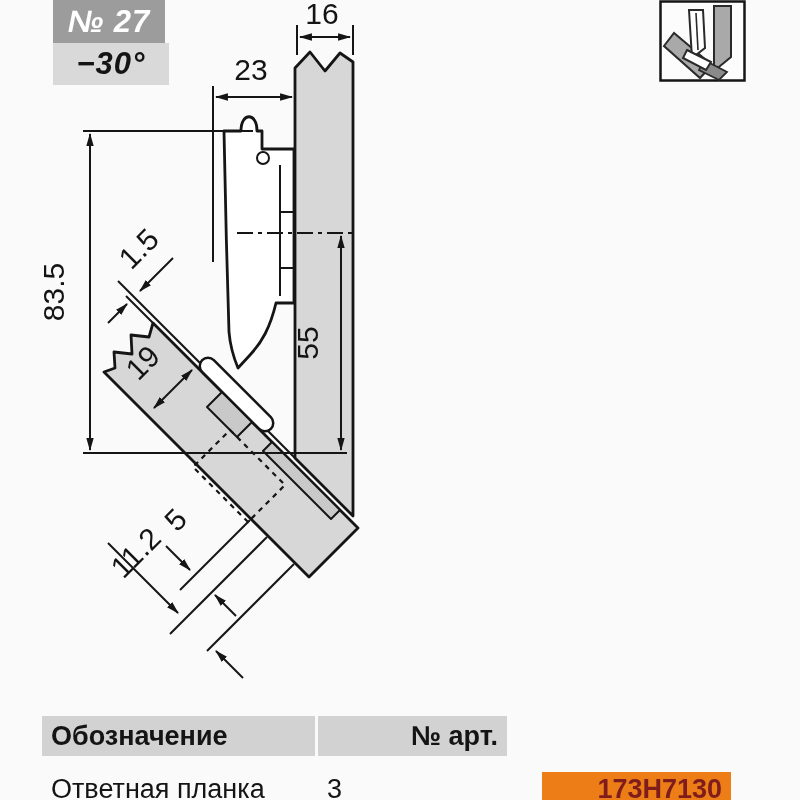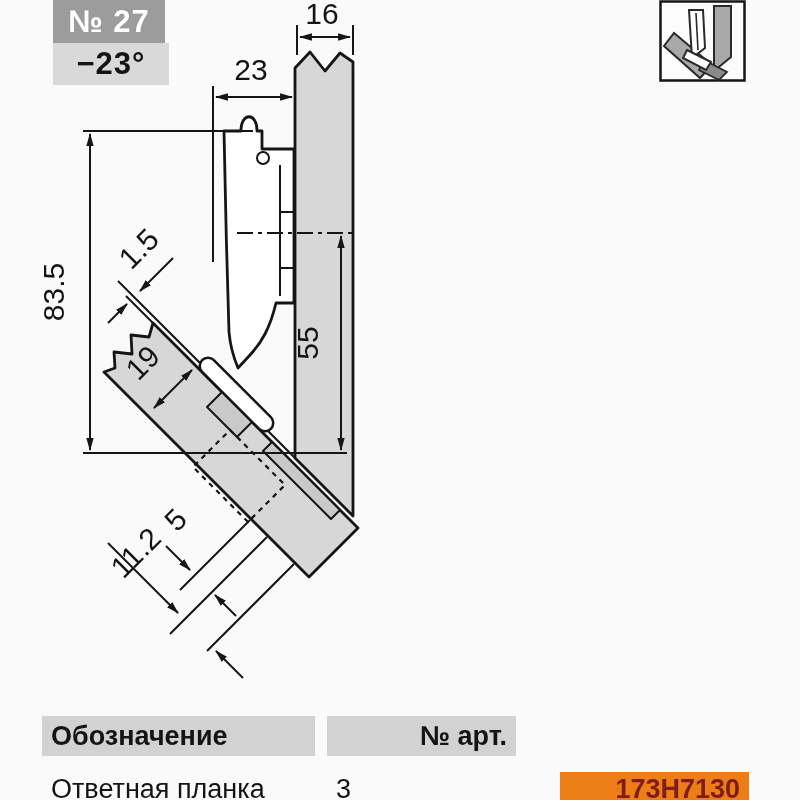--- a/index.html
+++ b/index.html
@@ -1,30 +1,30 @@
 <!DOCTYPE html>
 <html><head>
 <meta charset="utf-8">
 <style>
   html,body{margin:0;padding:0;}
   body{font-family:"Liberation Sans", sans-serif; background:#ffffff;}
   #stage{position:relative;width:800px;height:800px;background:#fafafa;overflow:hidden;}
   
   .badge{position:absolute;display:flex;align-items:center;justify-content:center;
-         font-weight:bold;letter-spacing:1px;}
+         font-weight:bold;letter-spacing:1px;font-style:italic;}
   #badge-num{left:53px;top:0;width:112px;height:43px;background:#9c9c9c;color:#ffffff;font-size:31px;}
   #badge-angle{left:53px;top:43px;width:116px;height:42px;background:#d9d9d9;color:#141414;font-size:31px;}
   
   #corner-icon{position:absolute;left:659px;top:0;width:87px;height:82px;background:#fcfcfc;}
   
   #drawing{position:absolute;left:0;top:0;}
   svg text{fill:#141414;font-family:"Liberation Sans", sans-serif;font-size:30px;}
   
   #spec-table{position:absolute;left:42px;top:716px;width:716px;font-size:27px;color:#141414;}
-  .t-row{display:flex;gap:12px;}
+  .t-row{display:flex;gap:3px;}
   .t-cell{box-sizing:border-box;padding:0 9px;white-space:nowrap;overflow:hidden;}
   .t-head .t-cell{background:#d2d2d2;font-weight:bold;height:40px;line-height:40px;}
   .t-data{margin-top:16px;}
   .t-data .t-cell{height:34px;line-height:34px;}
   .c1{width:273px;} .c2{width:221px;} .c3{width:189px;text-align:right;}
   .art-cell{background:#ED7D17;color:#7f1d1d;font-weight:bold;}
 </style>
 </head>
 <body>
 
@@ -121,21 +121,21 @@
       <line x1="108" y1="543" x2="178" y2="613" marker-end="url(#arr)"></line>
       <line x1="243" y1="678" x2="216" y2="651" marker-end="url(#arr)"></line>
     </g>
     <text transform="translate(143,560) rotate(-45)" text-anchor="middle">11.2</text>
   </svg>
 
   <div class="badge" id="badge-num">
     <span>№ 27</span>
   </div>
   <div class="badge" id="badge-angle">
-    <span>−23°</span>
+    <span>−30°</span>
   </div>
 
   <div id="corner-icon">
     <svg width="87" height="82" viewBox="0 0 87 82">
       <rect x="1.5" y="1.5" width="84" height="79" fill="#fcfcfc" stroke="#151515" stroke-width="2.5"></rect>
       <polygon points="55,6 72,6 72,57 55,71" fill="#a9a9a9" stroke="#2a2a2a" stroke-width="2"></polygon>
       <polygon points="5,46 15,33 53,65 41,78" fill="#a9a9a9" stroke="#2a2a2a" stroke-width="2"></polygon>
       <polygon points="45,60 68,72 60,80 40,70" fill="#8a8a8a" stroke="#2a2a2a" stroke-width="1.8"></polygon>
       <path d="M30,10 L44,10 L46,48 L33,58 Z" fill="#ffffff" stroke="#2a2a2a" stroke-width="2"></path>
       <line x1="37" y1="13" x2="39" y2="50" stroke="#2a2a2a" stroke-width="1.6"></line>

